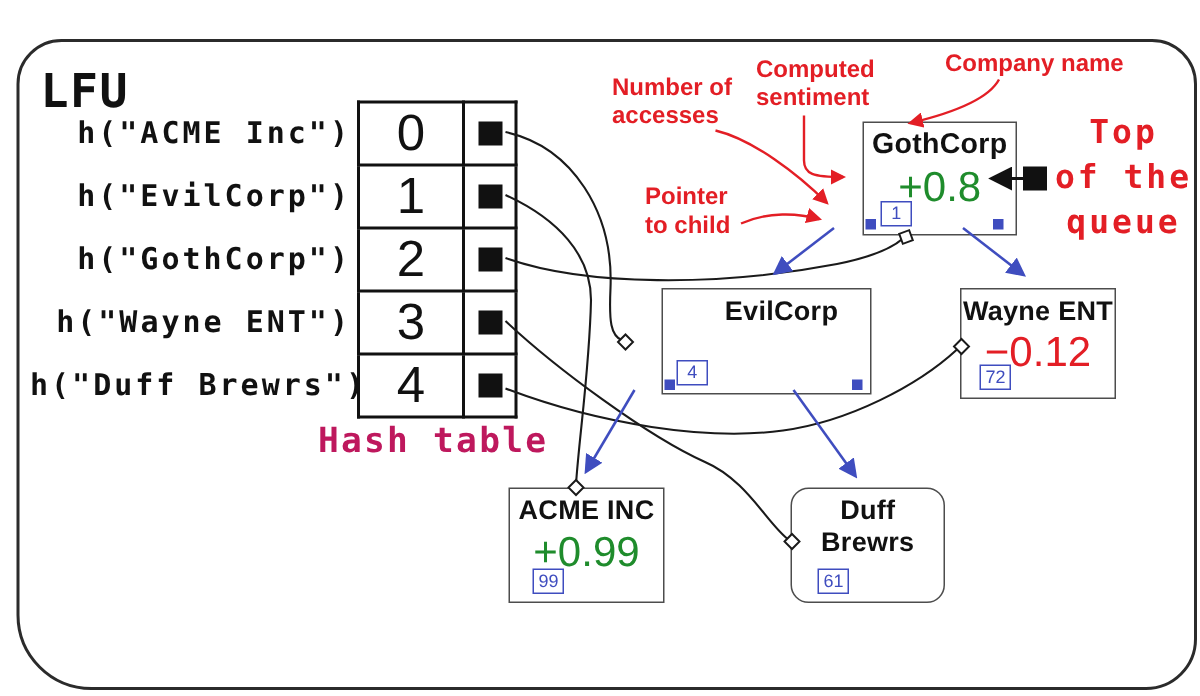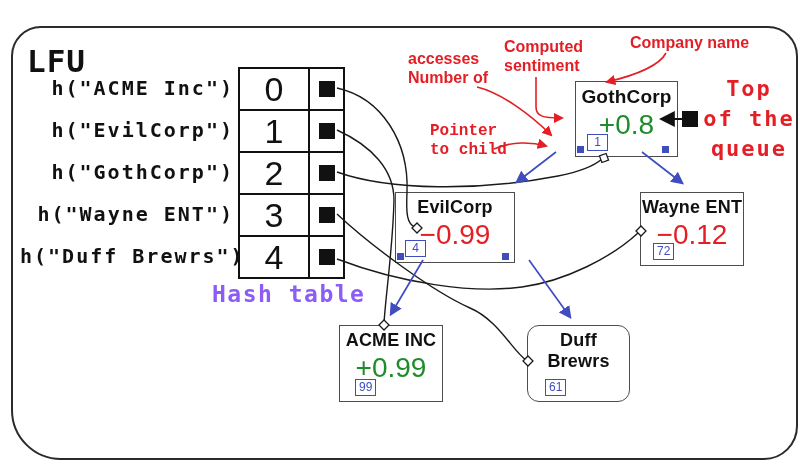--- a/index.html
+++ b/index.html
@@ -14,21 +14,21 @@
         font-family:"DejaVu Sans Mono",monospace;font-weight:bold;font-size:20px;
         letter-spacing:2px;color:#111;z-index:2;white-space:nowrap;}
   
   .htable{position:absolute;left:238px;top:67px;z-index:2;border-collapse:collapse;}
   .htable td{border:2px solid #111;padding:0;}
   .htable .idx{width:68px;height:40px;text-align:center;font-size:34px;color:#111;
         font-family:"Liberation Sans",sans-serif;}
   .htable .ptr{width:33px;position:relative;}
   .sq{position:absolute;left:50%;top:50%;width:16px;height:16px;margin:-8px 0 0 -8px;background:#111;}
   .htable-caption{position:absolute;left:212px;top:281px;font-family:"DejaVu Sans Mono",monospace;
-        font-weight:bold;font-size:23px;letter-spacing:1.5px;color:#8b5cf6;z-index:2;}
+        font-weight:bold;font-size:23px;letter-spacing:1.5px;color:#be185d;z-index:2;}
   
   .node{position:absolute;background:#fff;border:1.5px solid #4d4d4d;z-index:3;text-align:center;}
   .node-title{font-weight:bold;font-size:18px;color:#111;margin-top:4px;letter-spacing:.2px;}
   .sentiment{font-weight:normal;font-size:28px;margin-top:1px;}
   .sentiment.pos{color:#1f8c2c;}
   .sentiment.neg{color:#e31e25;}
   .counter{position:absolute;left:9px;bottom:5px;min-width:13px;padding:0 3px;height:15px;
         line-height:15px;border:1.5px solid #3f4dbf;color:#3f4dbf;font-size:12px;text-align:center;}
   .bluesq{position:absolute;width:7px;height:7px;background:#3f4dbf;}
   
@@ -90,23 +90,22 @@
 <div class="htable-caption">Hash table</div>
 
 <div class="node" style="left:552px;top:81px;width:101px;height:74px;margin-left:23px;">
   <div class="node-title" style="font-size:19px;">GothCorp</div>
   <div class="sentiment pos">+0.8</div>
   <div class="counter" style="left:11px;">1</div>
   <span class="bluesq" style="left:1px;bottom:3px;"></span>
   <span class="bluesq" style="right:8px;bottom:3px;"></span>
 </div>
 
-<div class="node" style="left:395px;top:192px;width:118px;height:69px;">
+<div class="node" style="left:441px;top:192px;width:118px;height:69px;padding-left:20px;">
   <div class="node-title">EvilCorp</div>
-  <div class="sentiment neg">−0.99</div>
   <div class="counter">4</div>
   <span class="bluesq" style="left:1px;bottom:2px;"></span>
   <span class="bluesq" style="right:5px;bottom:2px;"></span>
 </div>
 
 <div class="node" style="left:640px;top:192px;width:102px;height:72px;">
   <div class="node-title">Wayne ENT</div>
   <div class="sentiment neg">−0.12</div>
   <div class="counter" style="left:12px;">72</div>
 </div>
@@ -116,29 +115,29 @@
   <div class="sentiment pos">+0.99</div>
   <div class="counter" style="left:15px;">99</div>
 </div>
 
 <div class="node" style="left:527px;top:325px;width:101px;height:75px;border-radius:12px;">
   <div class="node-title">Duff Brewrs</div>
   <div class="counter" style="left:17px;">61</div>
 </div>
 
 <div class="ann" style="left:408px;top:49px;">
+  <div>Number of</div>
   <div>accesses</div>
-  <div>Number of</div>
 </div>
 <div class="ann" style="left:504px;top:37px;">
   <div>Computed</div>
   <div>sentiment</div>
 </div>
 <div class="ann" style="left:630px;top:33px;">Company name</div>
-<div class="ann" style="left:430px;top:122px;font-family:Liberation Mono, monospace;">
+<div class="ann" style="left:430px;top:122px;">
   <div>Pointer</div>
   <div>to child</div>
 </div>
 <div class="queue-label">
   <div>Top</div>
   <div>of the</div>
   <div>queue</div>
 </div>
 
 <svg class="overlay" width="800" height="464" viewBox="0 0 800 464">

